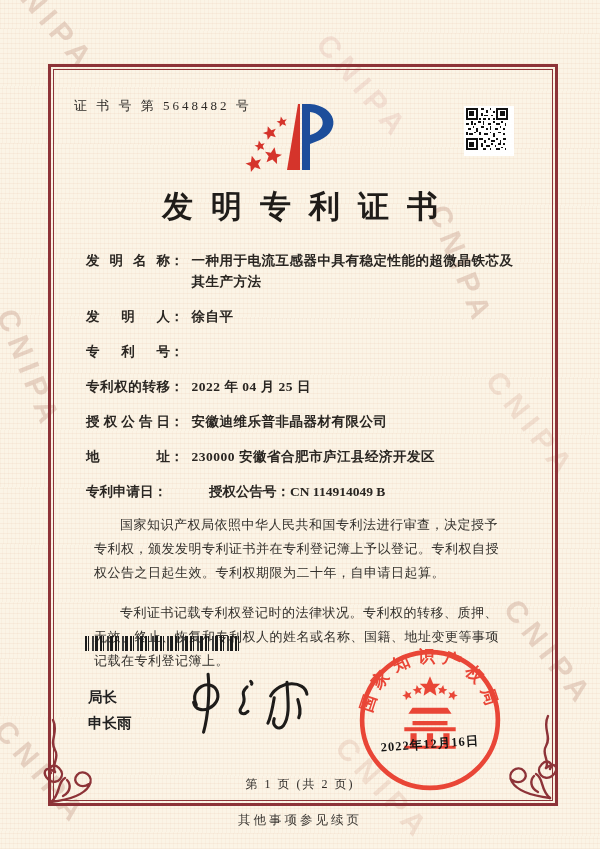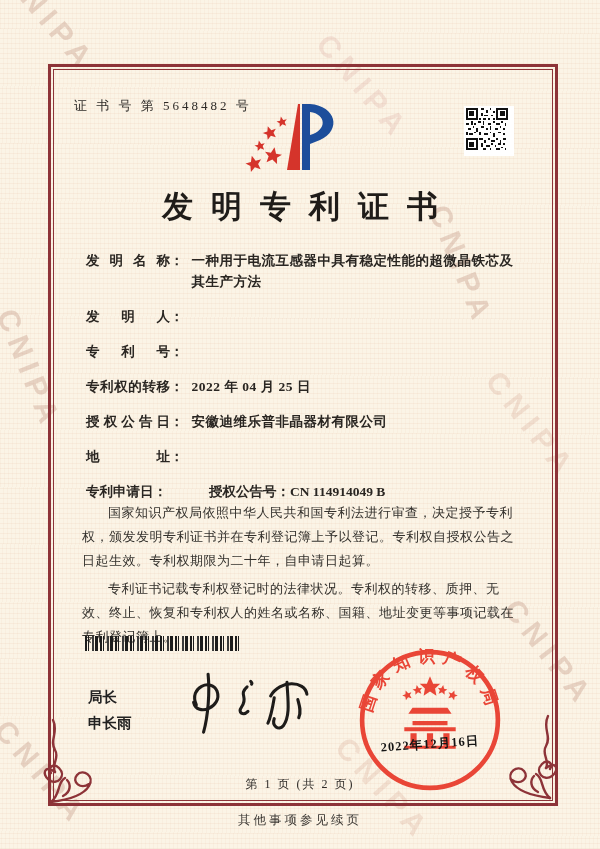--- a/index.html
+++ b/index.html
@@ -30,21 +30,21 @@
     font-size:31px;font-weight:600;letter-spacing:18px;text-indent:18px;color:#1f1c19;z-index:3;
   }
   .fields{position:absolute;left:86px;top:250px;width:440px;z-index:3;font-size:13.5px;font-weight:bold;color:#2a2622;}
   .frow{display:flex;line-height:21px;margin-bottom:14px;}
   .frow .lbl{display:inline-block;width:84px;text-align:justify;text-align-last:justify;flex:none;}
   .frow .colon{flex:none;margin-right:8px;}
   .frow .val{flex:1;letter-spacing:.5px;}
   .grant-row{display:flex;line-height:21px;}
   .grant-row .g2{margin-left:42px;display:flex;}
   .paras{position:absolute;left:78px;top:497px;width:448px;z-index:3;font-size:13px;line-height:24px;color:#33302c;}
-  .paras p{margin:4px;text-indent:2em;letter-spacing:.5px;}
+  .paras p{margin:16px;text-indent:2em;letter-spacing:.5px;}
   .barcode{
     position:absolute;left:85px;top:636px;width:156px;height:15px;z-index:3;
     background:repeating-linear-gradient(90deg,
       #1c1c1c 0 2px, rgba(0,0,0,0) 2px 3px,
       #1c1c1c 3px 4px, rgba(0,0,0,0) 4px 7px,
       #3a3a3a 7px 9px, rgba(0,0,0,0) 9px 10px,
       #1c1c1c 10px 13px, rgba(0,0,0,0) 13px 15px);
   }
   .director{position:absolute;left:88px;top:684px;z-index:3;font-size:14.5px;font-weight:bold;line-height:26px;color:#222;}
   .signature{position:absolute;left:180px;top:668px;width:145px;height:74px;z-index:4;}
@@ -172,38 +172,40 @@
 
 <div class="fields">
   <div class="frow">
     <span class="lbl">发明名称</span>
       <span class="colon">：</span>
       <span class="val">一种用于电流互感器中具有稳定性能的超微晶铁芯及其生产方法</span>
   </div>
   <div class="frow">
     <span class="lbl">发明人</span>
       <span class="colon">：</span>
+      <span class="val">徐自平</span>
   </div>
   <div class="frow">
     <span class="lbl">专利号</span>
       <span class="colon">：</span>
   </div>
   <div class="frow">
     <span class="lbl">专利权的转移</span>
       <span class="colon">：</span>
       <span class="val">2022 年 04 月 25 日</span>
   </div>
   <div class="frow">
     <span class="lbl">授权公告日</span>
       <span class="colon">：</span>
       <span class="val">安徽迪维乐普非晶器材有限公司</span>
   </div>
   <div class="frow">
     <span class="lbl">地址</span>
       <span class="colon">：</span>
+      <span class="val">230000 安徽省合肥市庐江县经济开发区</span>
   </div>
   <div class="grant-row">
     <span class="g1" style="display:flex;">
       <span class="lbl" style="width:auto;">专利申请日</span>
         <span class="colon">：</span>
     </span>
     <span class="g2">
       <span class="lbl" style="width:auto;">授权公告号</span>
         <span class="colon">：</span>
         <span>CN 114914049 B</span>

